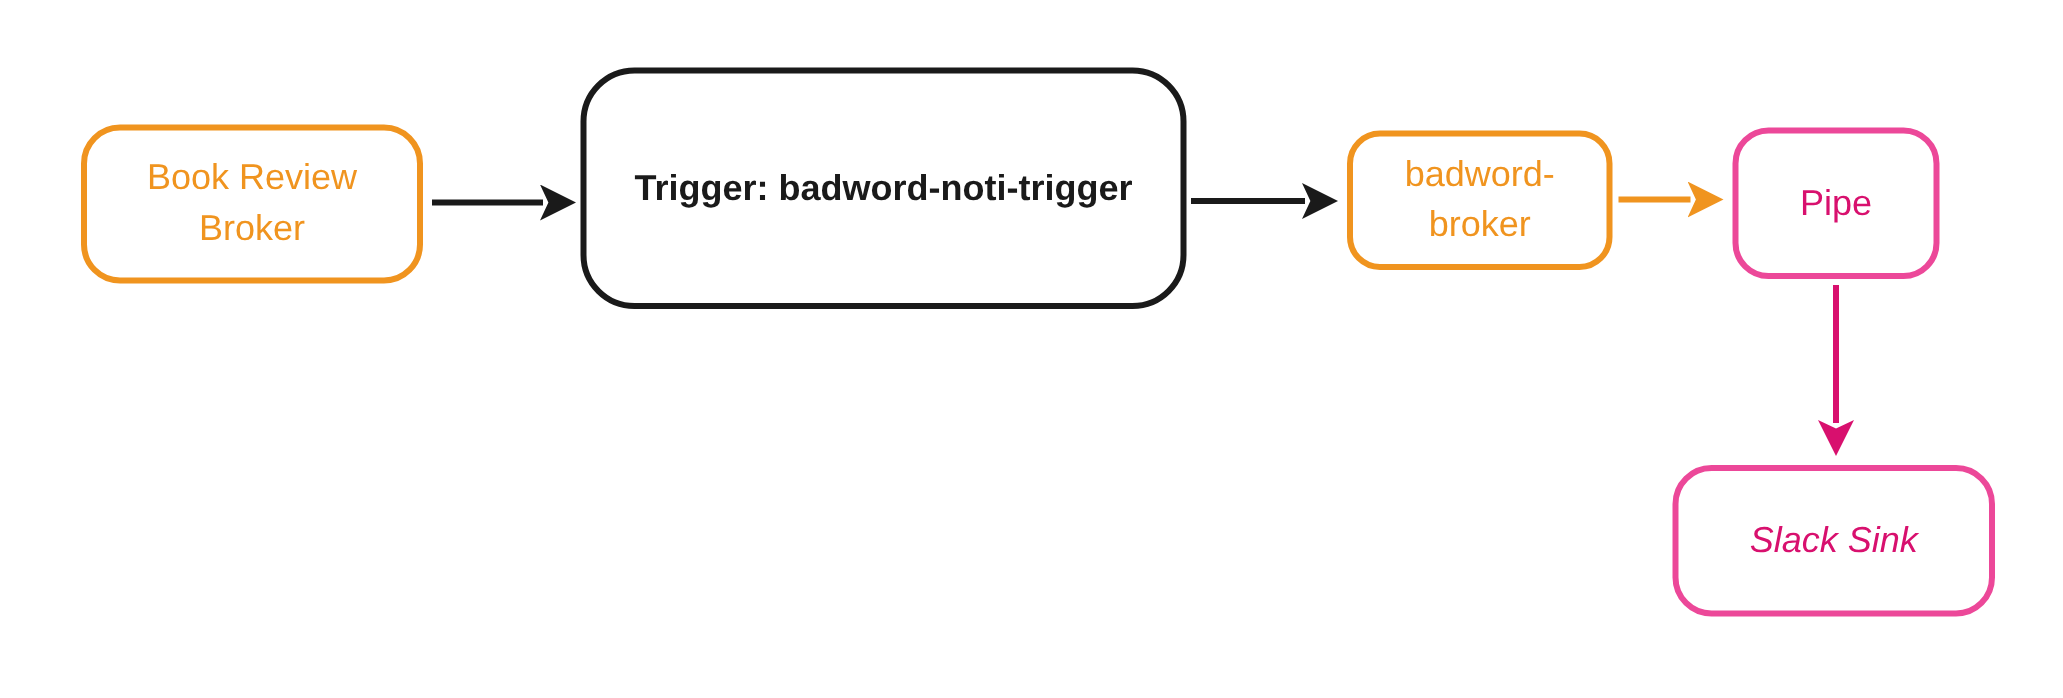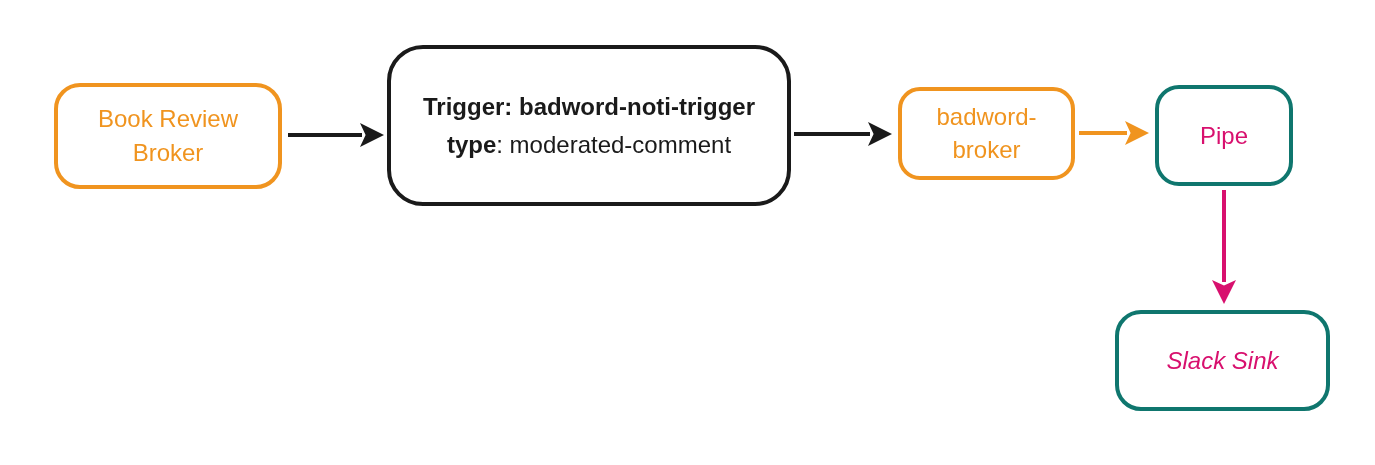--- a/index.html
+++ b/index.html
@@ -26,21 +26,21 @@
     box-sizing: border-box;
     background: #ffffff;
     font-size: 24px;
     line-height: 1.4;
   }
   .node-orange {
     border: 4px solid #F0941F;
     color: #F0941F;
   }
   .node-pink {
-    border: 4px solid #0f766e;
+    border: 4px solid #ec4899;
     color: #D8106E;
   }
   .node-black {
     border: 4px solid #1A1A1A;
     color: #1A1A1A;
   }
   #node-book-review-broker {
     left: 54px; top: 83px;
     width: 228px; height: 106px;
     border-radius: 26px;
@@ -98,23 +98,20 @@
 
   <div class="node node-orange" id="node-book-review-broker">
     <span>Book Review Broker</span>
   </div>
 
   <div class="node node-black" id="node-trigger">
     <div>
       <div class="trigger-line">
         <span class="b">Trigger: badword-noti-trigger</span><span></span>
       </div>
-      <div class="trigger-line">
-        <span class="b">type</span><span>: moderated-comment</span>
-      </div>
     </div>
   </div>
 
   <div class="node node-orange" id="node-badword-broker">
     <span>badword-broker</span>
   </div>
 
   <div class="node node-pink" id="node-pipe">
     <span>Pipe</span>
   </div>

